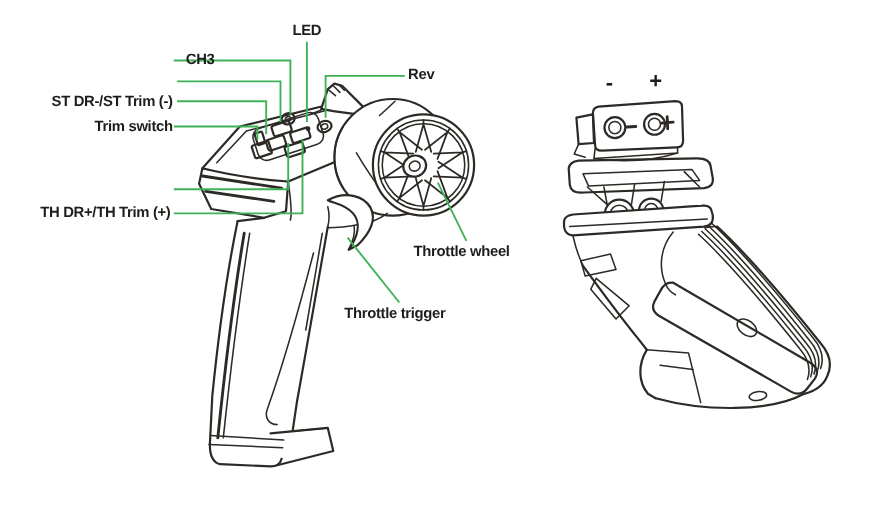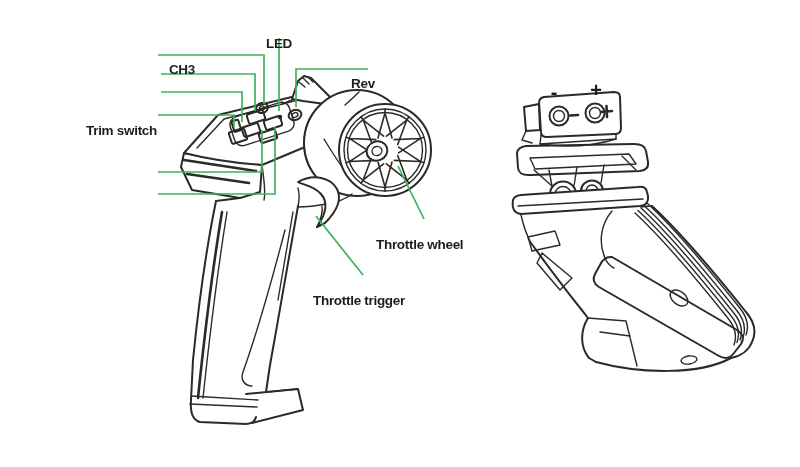--- a/index.html
+++ b/index.html
@@ -6,21 +6,20 @@
   .stage{
     position:relative;width:800px;height:467px;overflow:hidden;
     background:var(--bg,#fff);
     font-family:"Liberation Sans", sans-serif;
   }
   .stage svg{position:absolute;left:0;top:0;}
   .lbl{
     position:absolute;white-space:nowrap;
     font-size:13.5px;line-height:16px;font-weight:700;letter-spacing:-0.3px;
     color:var(--txt,#1d1d1b);
-    margin-top:16px;
   }
   .lbl.sym{font-size:20px;line-height:20px;font-weight:700;letter-spacing:0;text-align:center;}
   .ink{fill:none;stroke:var(--ink,#2d2a26);stroke-width:2;stroke-linecap:round;stroke-linejoin:round;}
   .ink-thin{fill:none;stroke:var(--ink,#2d2a26);stroke-width:1.4;stroke-linecap:round;stroke-linejoin:round;}
   .ink-bold{fill:none;stroke:var(--ink,#2d2a26);stroke-width:2.6;stroke-linecap:round;stroke-linejoin:round;}
   .ink-fill{fill:#ffffff;stroke:var(--ink,#2d2a26);stroke-width:2;stroke-linecap:round;stroke-linejoin:round;}
   .ink-dark{fill:var(--ink,#2d2a26);stroke:none;}
   .leader{fill:none;stroke:var(--leader,#3eb257);stroke-width:1.7;stroke-linecap:butt;stroke-linejoin:miter;}
 </style>
 </head>
@@ -201,21 +200,23 @@
       <path class="leader" d="M158,115 L234,115 L234,127"></path>
       <path class="leader" d="M158,172 L262,172 L262,130"></path>
       <path class="leader" d="M158,194 L275,194 L275,127"></path>
       <path class="leader" d="M368,69 L296,69 L296,107"></path>
       <path class="leader" d="M398,166 L424,219"></path>
       <path class="leader" d="M316,216 L363,275"></path>
     </g>
   </svg>
 
   <div class="lbl" style="right:605px;top:46px">CH3</div>
+  <div class="lbl" style="right:643px;top:84px">ST DR-/ST Trim (-)</div>
   <div class="lbl" style="right:643px;top:107px">Trim switch</div>
+  <div class="lbl" style="right:645px;top:185px">TH DR+/TH Trim (+)</div>
   <div class="lbl" style="left:250px;top:20px;width:58px;text-align:center">LED</div>
-  <div class="lbl" style="left:351px;top:60px">Rev</div>
+  <div class="lbl" style="left:371px;top:60px">Rev</div>
   <div class="lbl" style="left:376px;top:221px">Throttle wheel</div>
   <div class="lbl" style="left:313px;top:277px">Throttle trigger</div>
   <div class="lbl sym" style="left:544px;top:66px;width:20px">-</div>
   <div class="lbl sym" style="left:585px;top:64px;width:22px">+</div>
 
 </div>
 
 </body></html>

